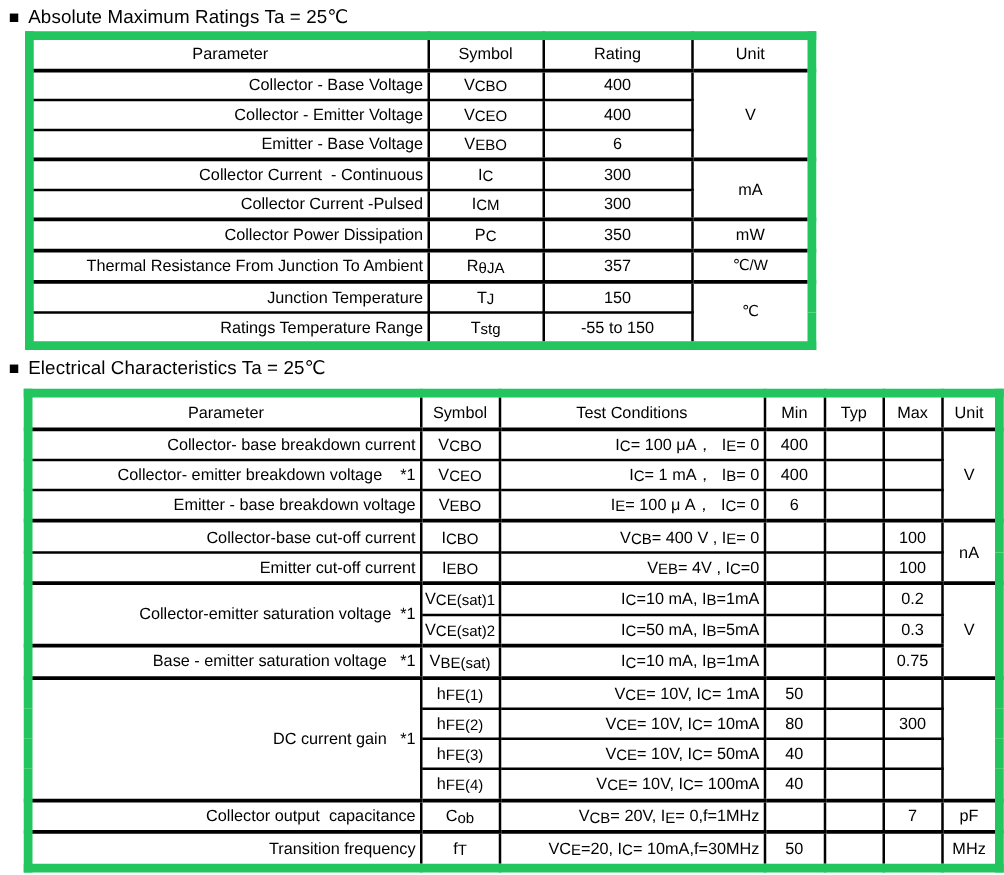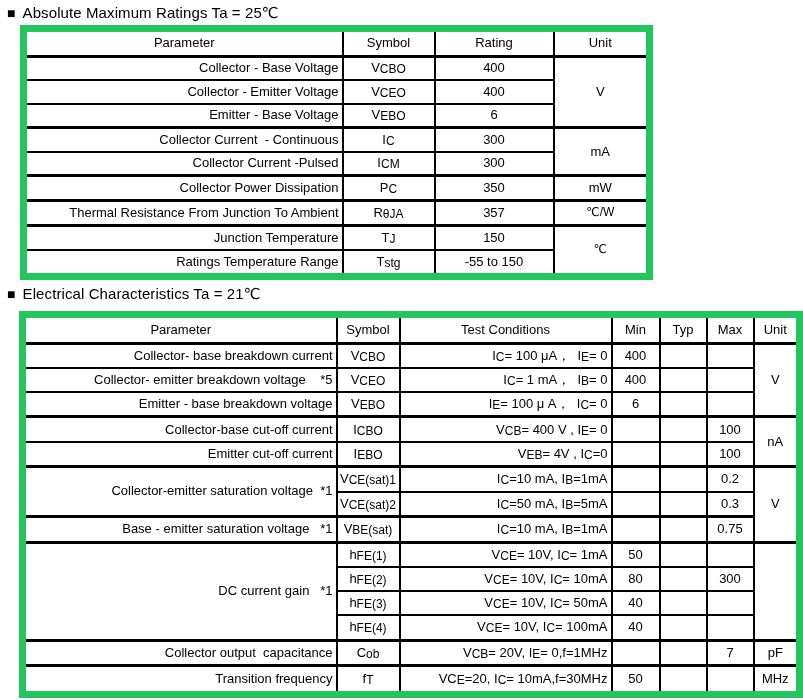--- a/index.html
+++ b/index.html
@@ -106,21 +106,21 @@
     <tr>
       <td class="pl">Ratings Temperature Range</td>
       <td class="cc">T<sub>stg</sub></td>
       <td class="cc">-55 to 150</td>
     </tr>
   </tbody>
 </table>
 
 <div class="sect title2">
   <span class="marker">■</span>
-  <span>Electrical Characteristics Ta = 21℃</span>
+  <span>Electrical Characteristics Ta = 25℃</span>
 </div>
 
 <table class="t2">
   <colgroup>
       <col style="width:314px">
       <col style="width:63px">
       <col style="width:212px">
       <col style="width:48px">
       <col style="width:47px">
       <col style="width:47px">
@@ -139,21 +139,21 @@
     <tr class="g">
       <td class="pl">Collector- base breakdown current</td>
       <td class="cc">V<sub>CBO</sub></td>
       <td class="pl">I<sub>C</sub>= 100 μA，  I<sub>E</sub>= 0</td>
       <td class="cc">400</td>
       <td class="cc"></td>
       <td class="cc"></td>
       <td class="cc" rowspan="3">V</td>
     </tr>
     <tr>
-      <td class="pl">Collector- emitter breakdown voltage    *5</td>
+      <td class="pl">Collector- emitter breakdown voltage    *1</td>
       <td class="cc">V<sub>CEO</sub></td>
       <td class="pl">I<sub>C</sub>= 1 mA，  I<sub>B</sub>= 0</td>
       <td class="cc">400</td>
       <td class="cc"></td>
       <td class="cc"></td>
     </tr>
     <tr>
       <td class="pl">Emitter - base breakdown voltage</td>
       <td class="cc">V<sub>EBO</sub></td>
       <td class="pl">I<sub>E</sub>= 100 μ A，  I<sub>C</sub>= 0</td>

